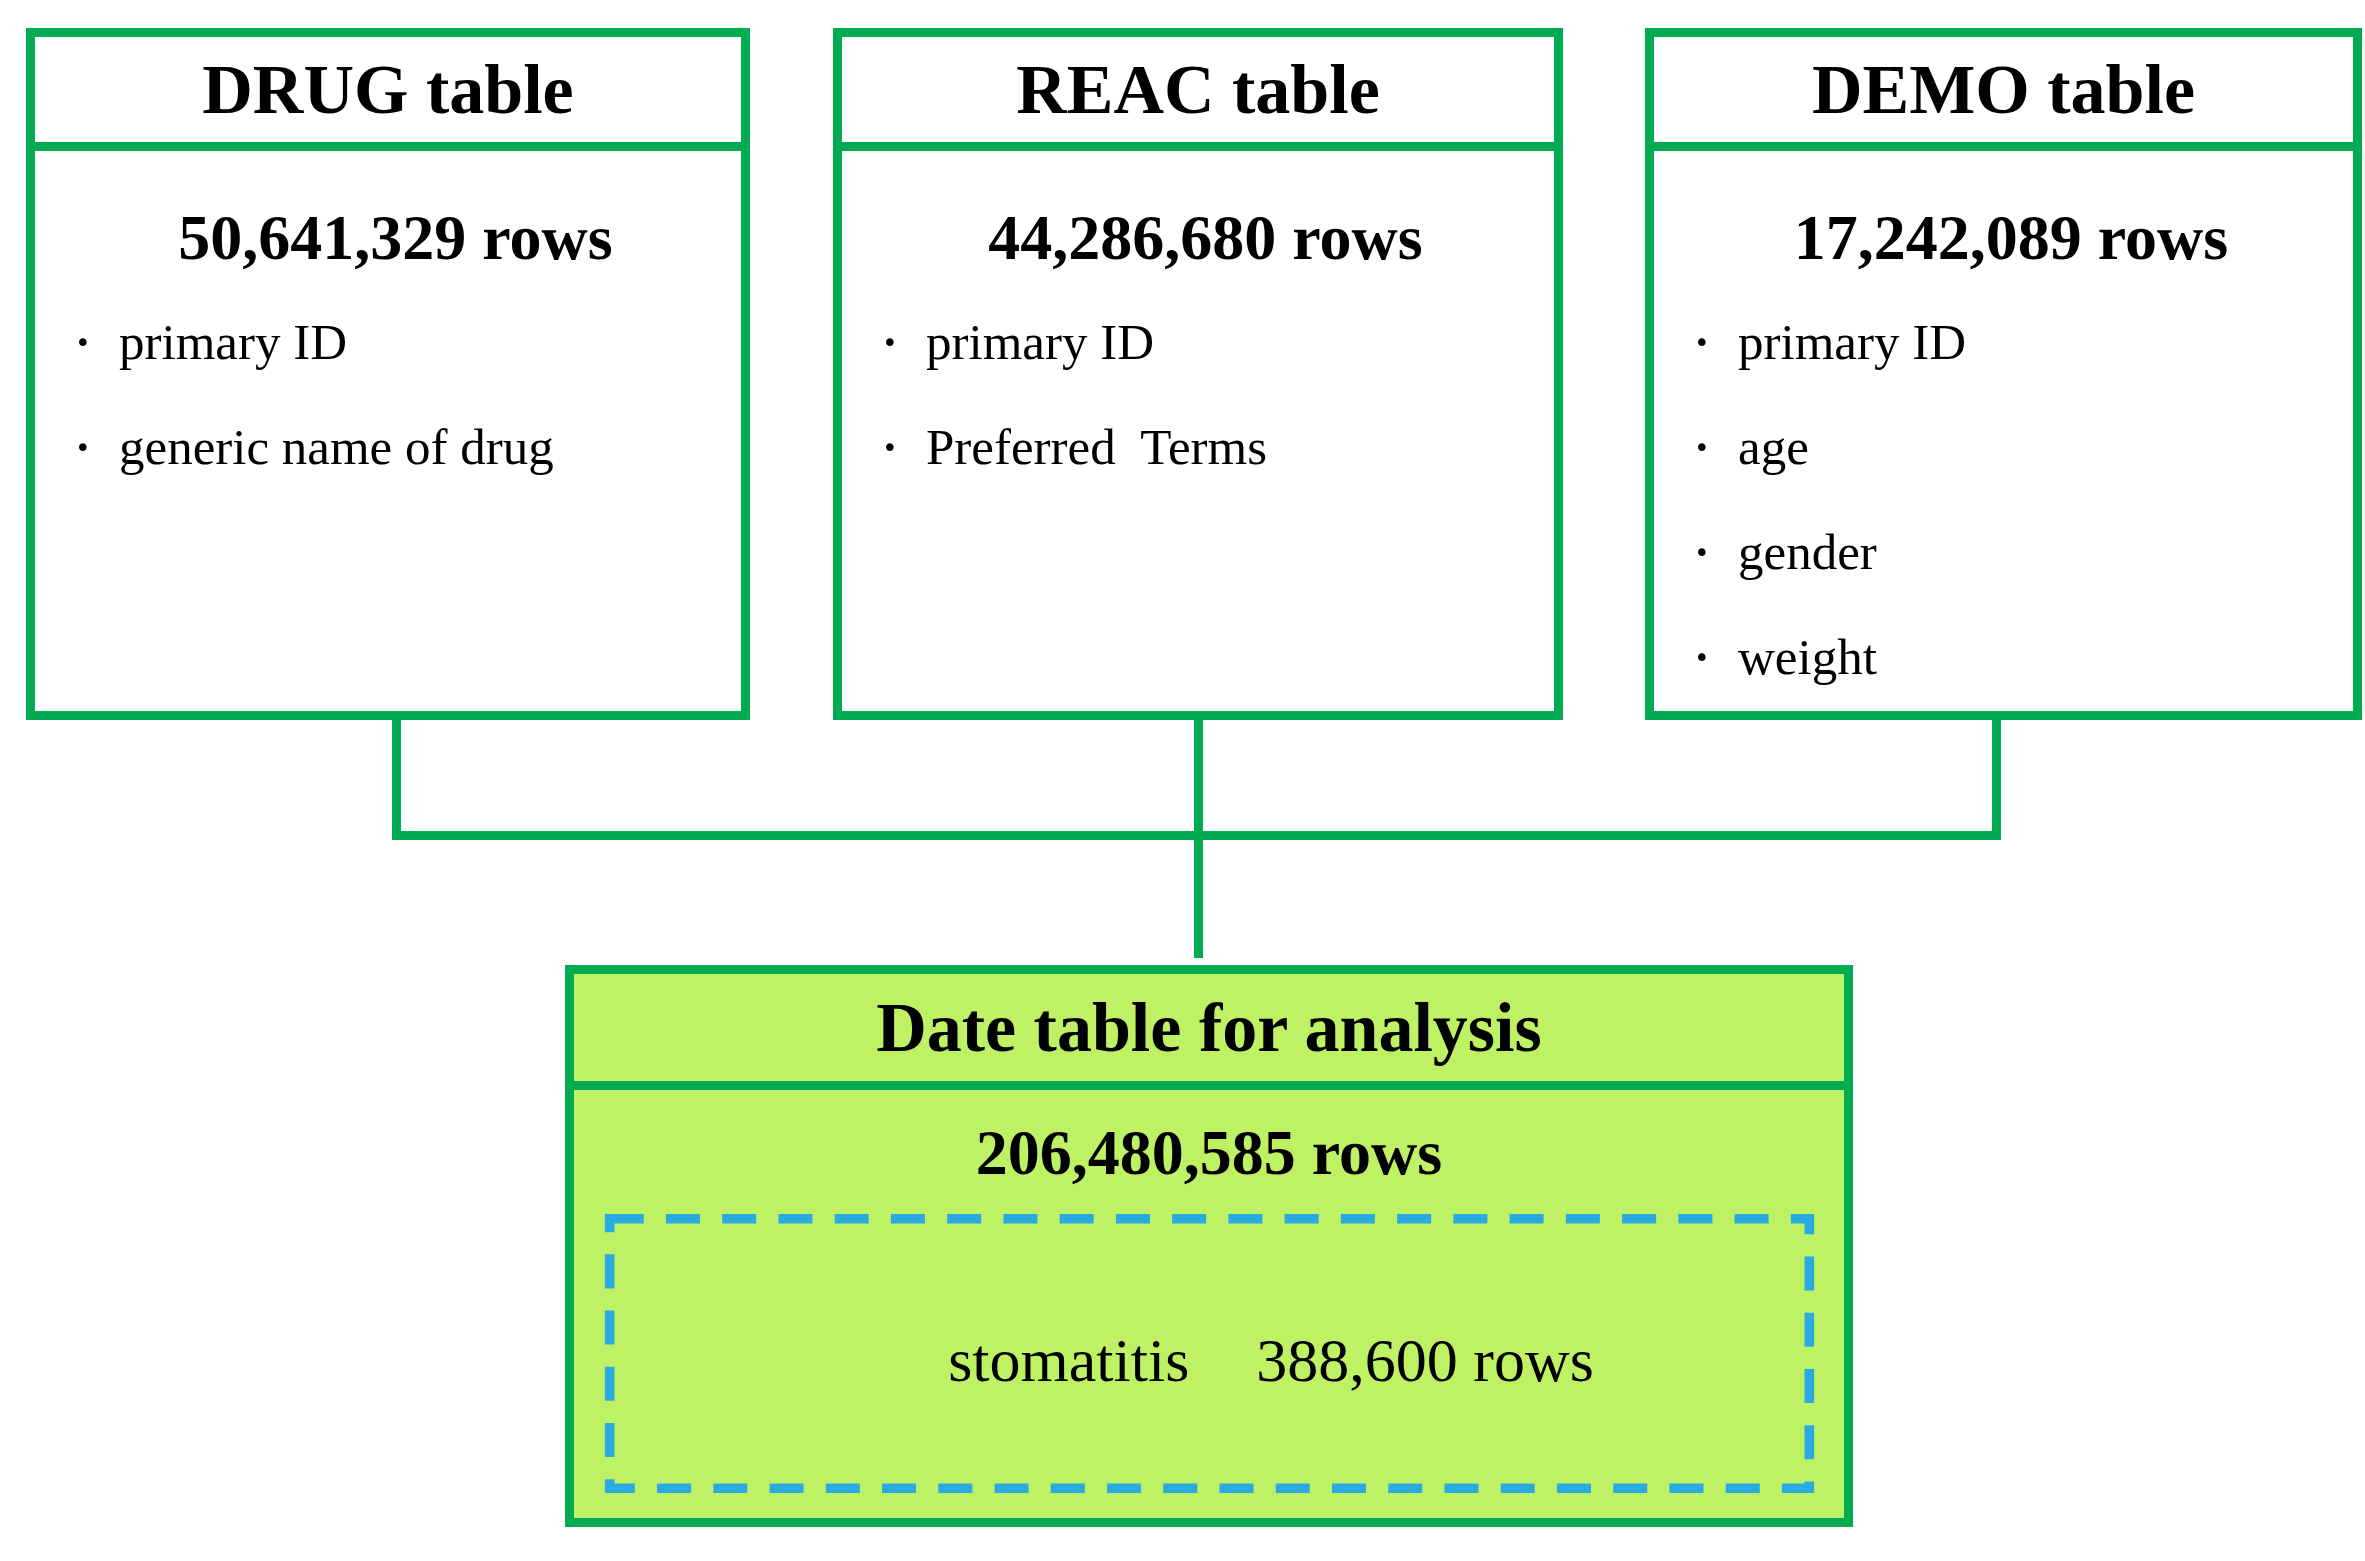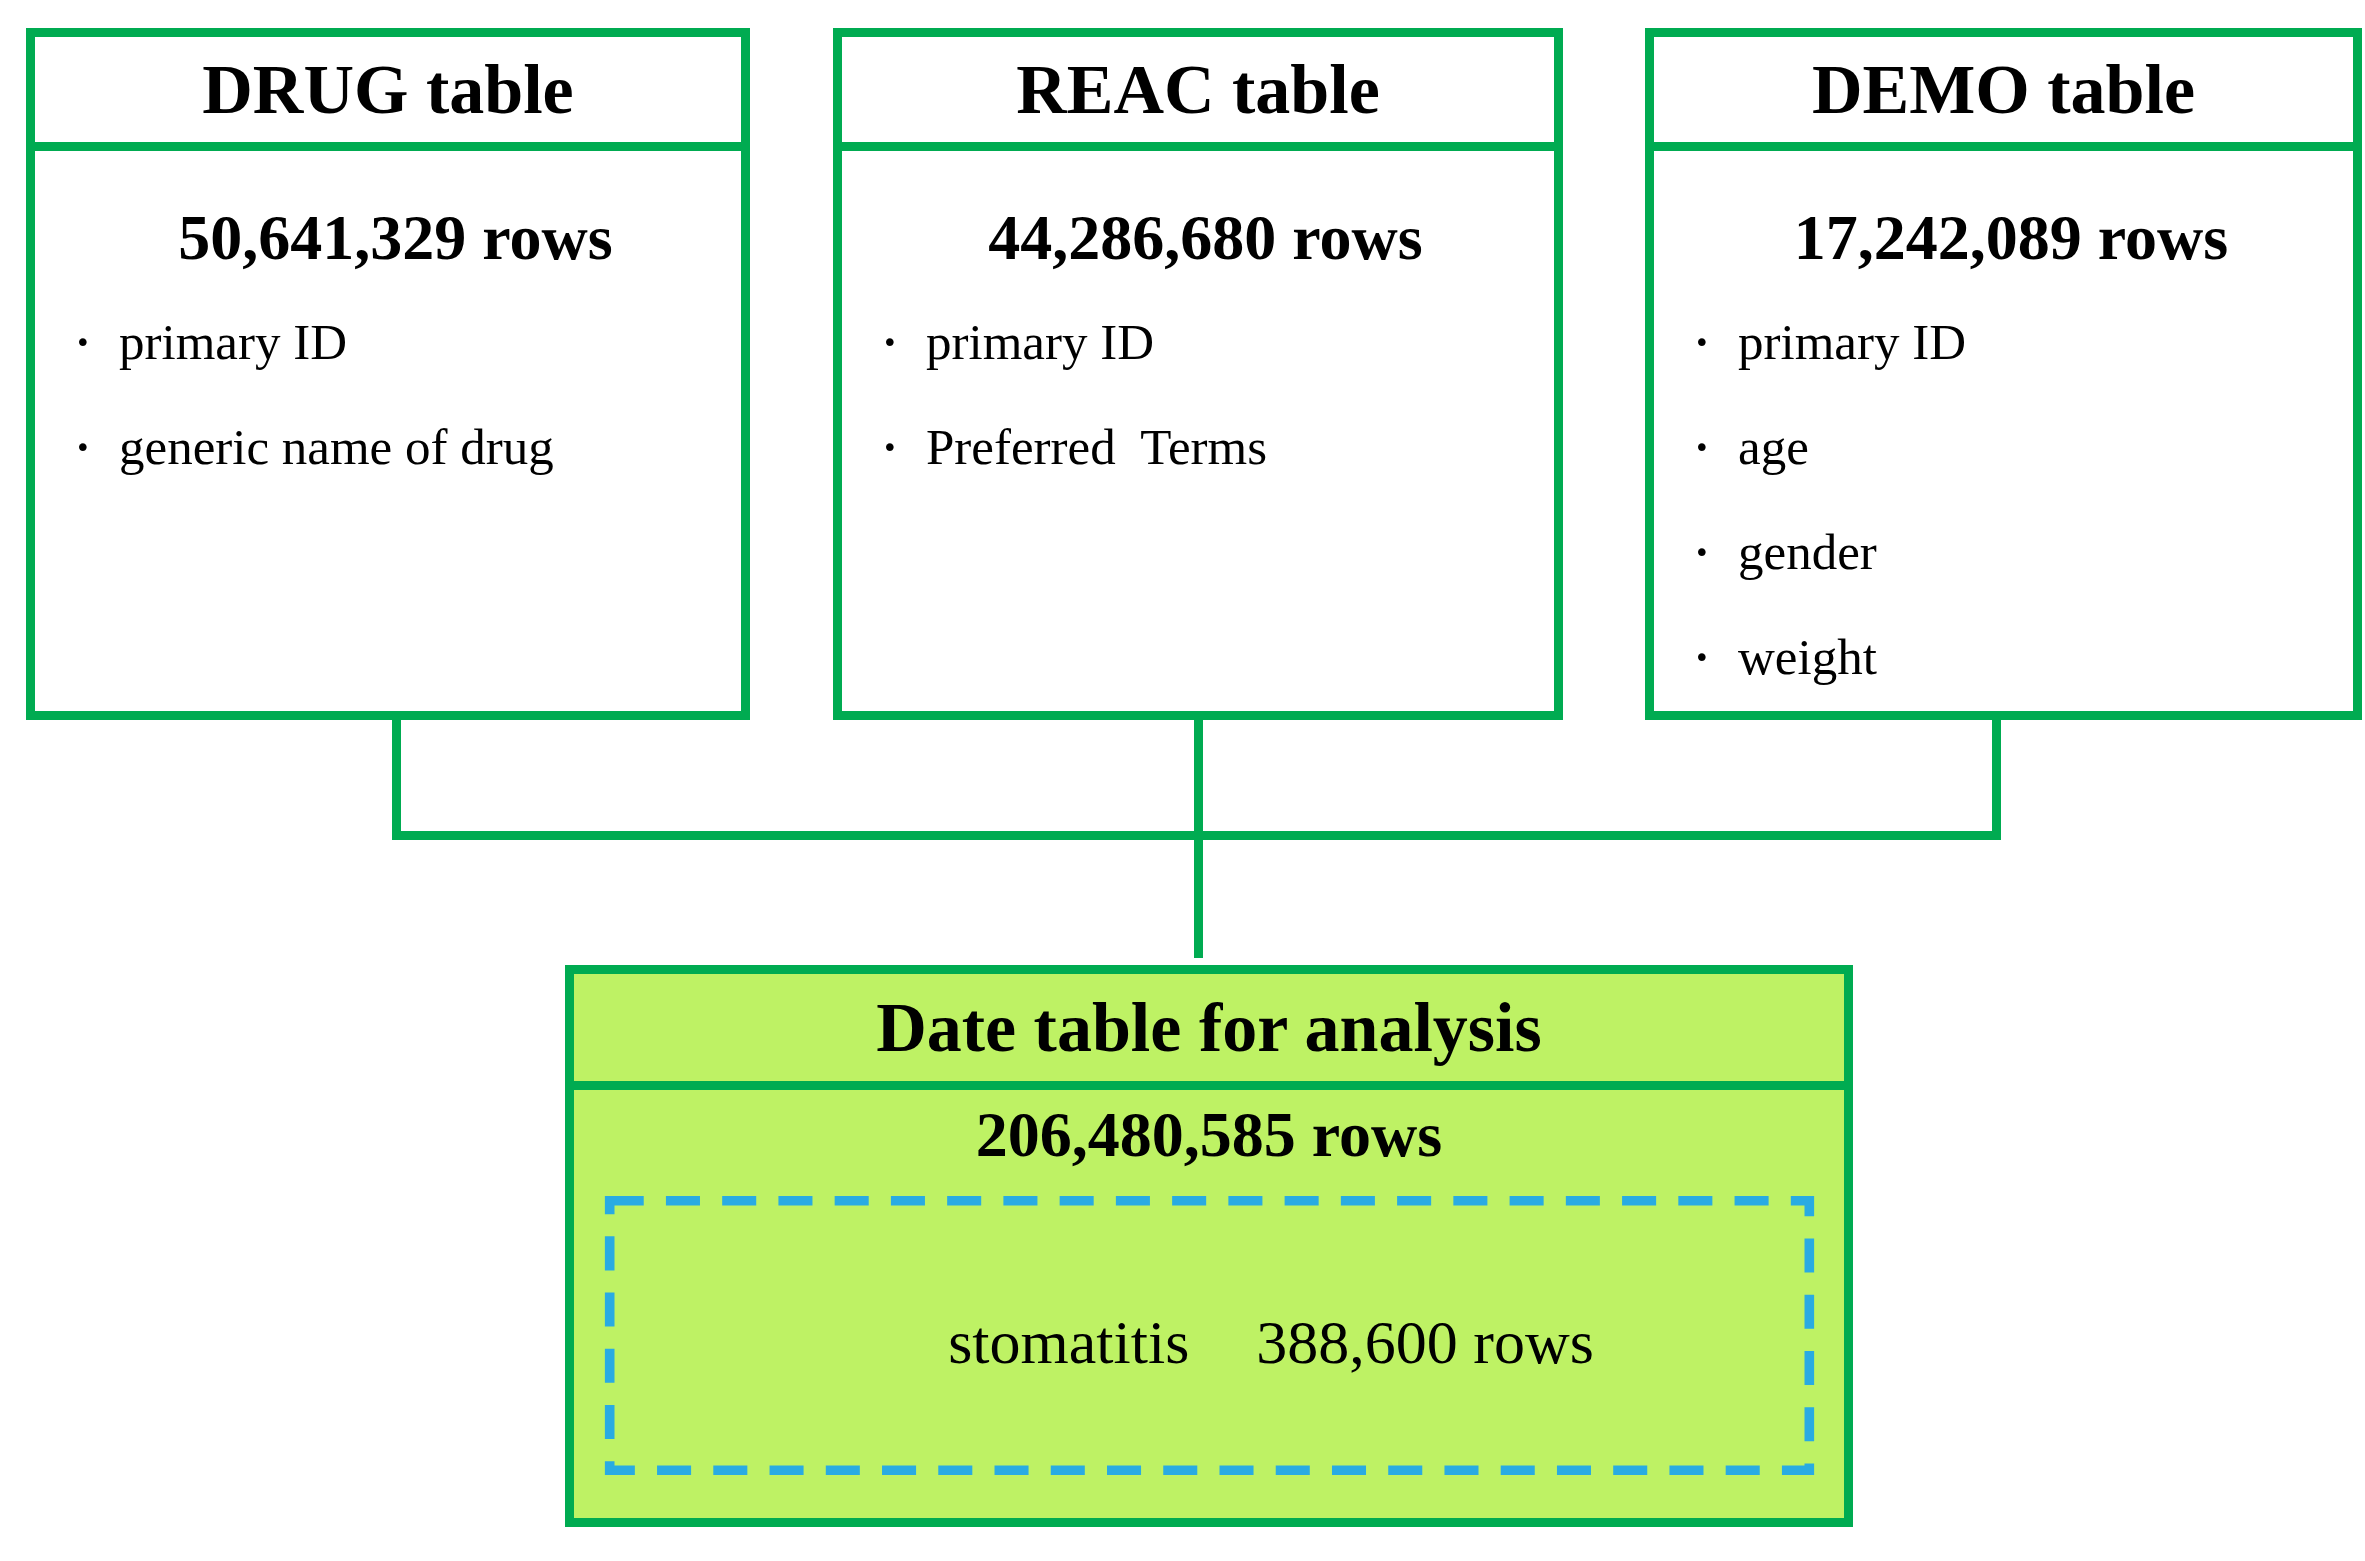--- a/index.html
+++ b/index.html
@@ -54,21 +54,21 @@
     box-sizing:border-box;
   }
   .result-head{
     height:107px;
     border-bottom:9px solid #00AB51;
     display:flex;align-items:center;justify-content:center;
     font-size:70px;font-weight:bold;
     white-space:pre-wrap;
   }
   .result-rows{
-    margin-top:4px;
+    margin-top:22px;
     text-align:center;
     font-size:64px;font-weight:bold;
     line-height:81px;
     white-space:pre-wrap;
   }
   .dashed-box{
     position:relative;
     margin:21px auto 0 auto;
     width:1211px;height:279px;
     box-sizing:border-box;

